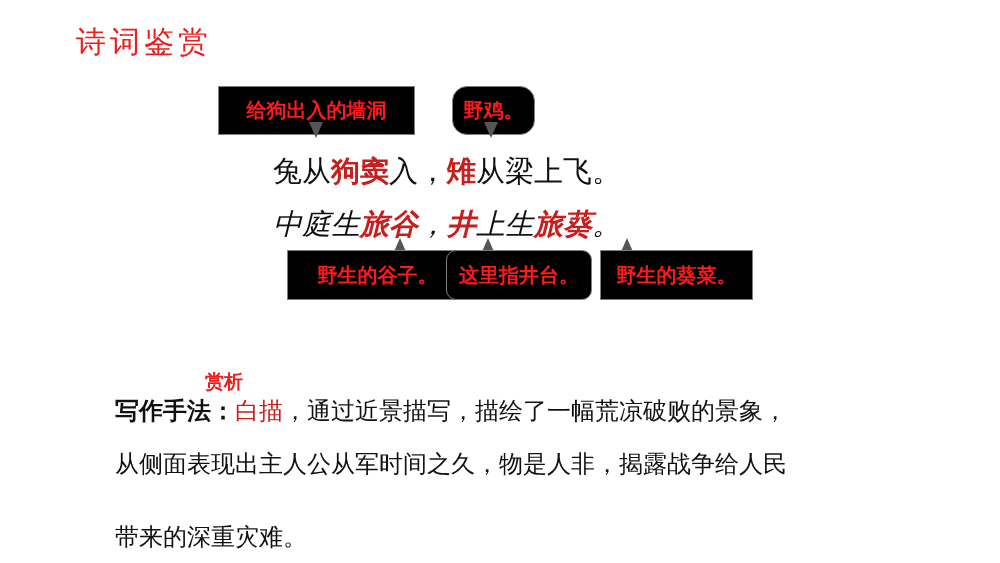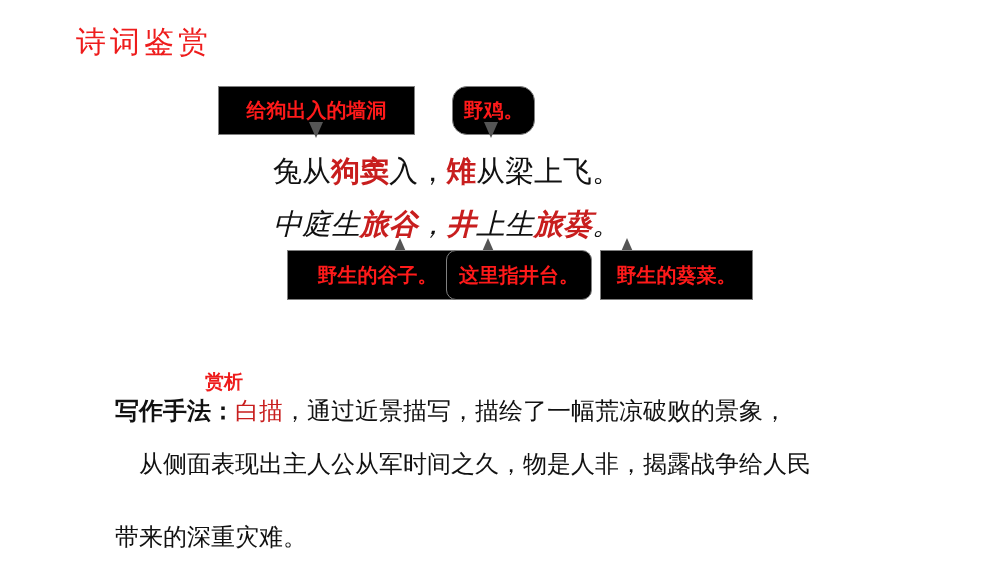--- a/index.html
+++ b/index.html
@@ -51,14 +51,14 @@
 <div class="arrow-up" style="left:620px;top:238px;"></div>
 <div class="box" style="left:600px;top:250px;width:153px;height:50px;">
   <span>野生的葵菜。</span>
 </div>
 
 <div class="abs sub">赏析</div>
 
 <div class="para" style="top:395px;">
   <span class="lbl">写作手法：</span><span class="red">白描</span><span>，通过近景描写，描绘了一幅荒凉破败的景象，</span>
 </div>
-<div class="para" style="top:448px;margin-left:24px;">从侧面表现出主人公从军时间之久，物是人非，揭露战争给人民</div>
+<div class="para" style="top:448px;">从侧面表现出主人公从军时间之久，物是人非，揭露战争给人民</div>
 <div class="para" style="top:521px;">带来的深重灾难。</div>
 
 </body></html>

